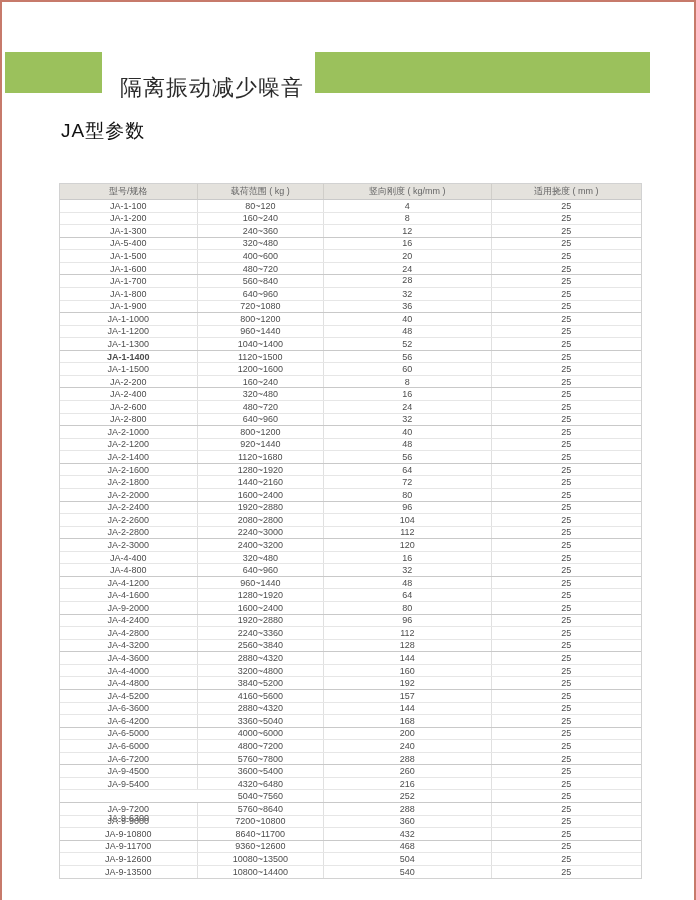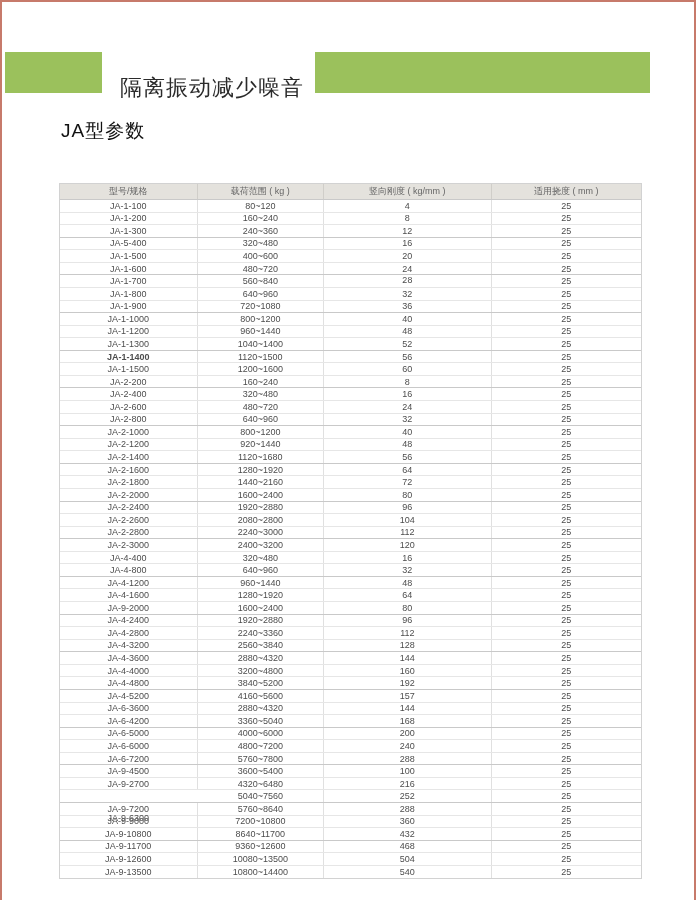--- a/index.html
+++ b/index.html
@@ -339,25 +339,25 @@
       </div>
       <div class="t-row">
         <div class="t-cell" style="width: 138px;">JA-6-7200</div>
         <div class="t-cell" style="width: 127px;">5760~7800</div>
         <div class="t-cell" style="width: 168px;">288</div>
         <div class="t-cell" style="width: 150px;">25</div>
       </div>
       <div class="t-row">
         <div class="t-cell" style="width: 138px;">JA-9-4500</div>
         <div class="t-cell" style="width: 127px;">3600~5400</div>
-        <div class="t-cell" style="width: 168px;">100</div>
-        <div class="t-cell" style="width: 150px;">25</div>
-      </div>
-      <div class="t-row">
-        <div class="t-cell" style="width: 138px;">JA-9-2700</div>
+        <div class="t-cell" style="width: 168px;">260</div>
+        <div class="t-cell" style="width: 150px;">25</div>
+      </div>
+      <div class="t-row">
+        <div class="t-cell" style="width: 138px;">JA-9-5400</div>
         <div class="t-cell" style="width: 127px;">4320~6480</div>
         <div class="t-cell" style="width: 168px;">216</div>
         <div class="t-cell" style="width: 150px;">25</div>
       </div>
       <div class="t-row">
         <div class="t-cell" style="width: 138px; margin-top: 22px;">JA-9-6300</div>
         <div class="t-cell" style="width: 127px;">5040~7560</div>
         <div class="t-cell" style="width: 168px;">252</div>
         <div class="t-cell" style="width: 150px;">25</div>
       </div>

